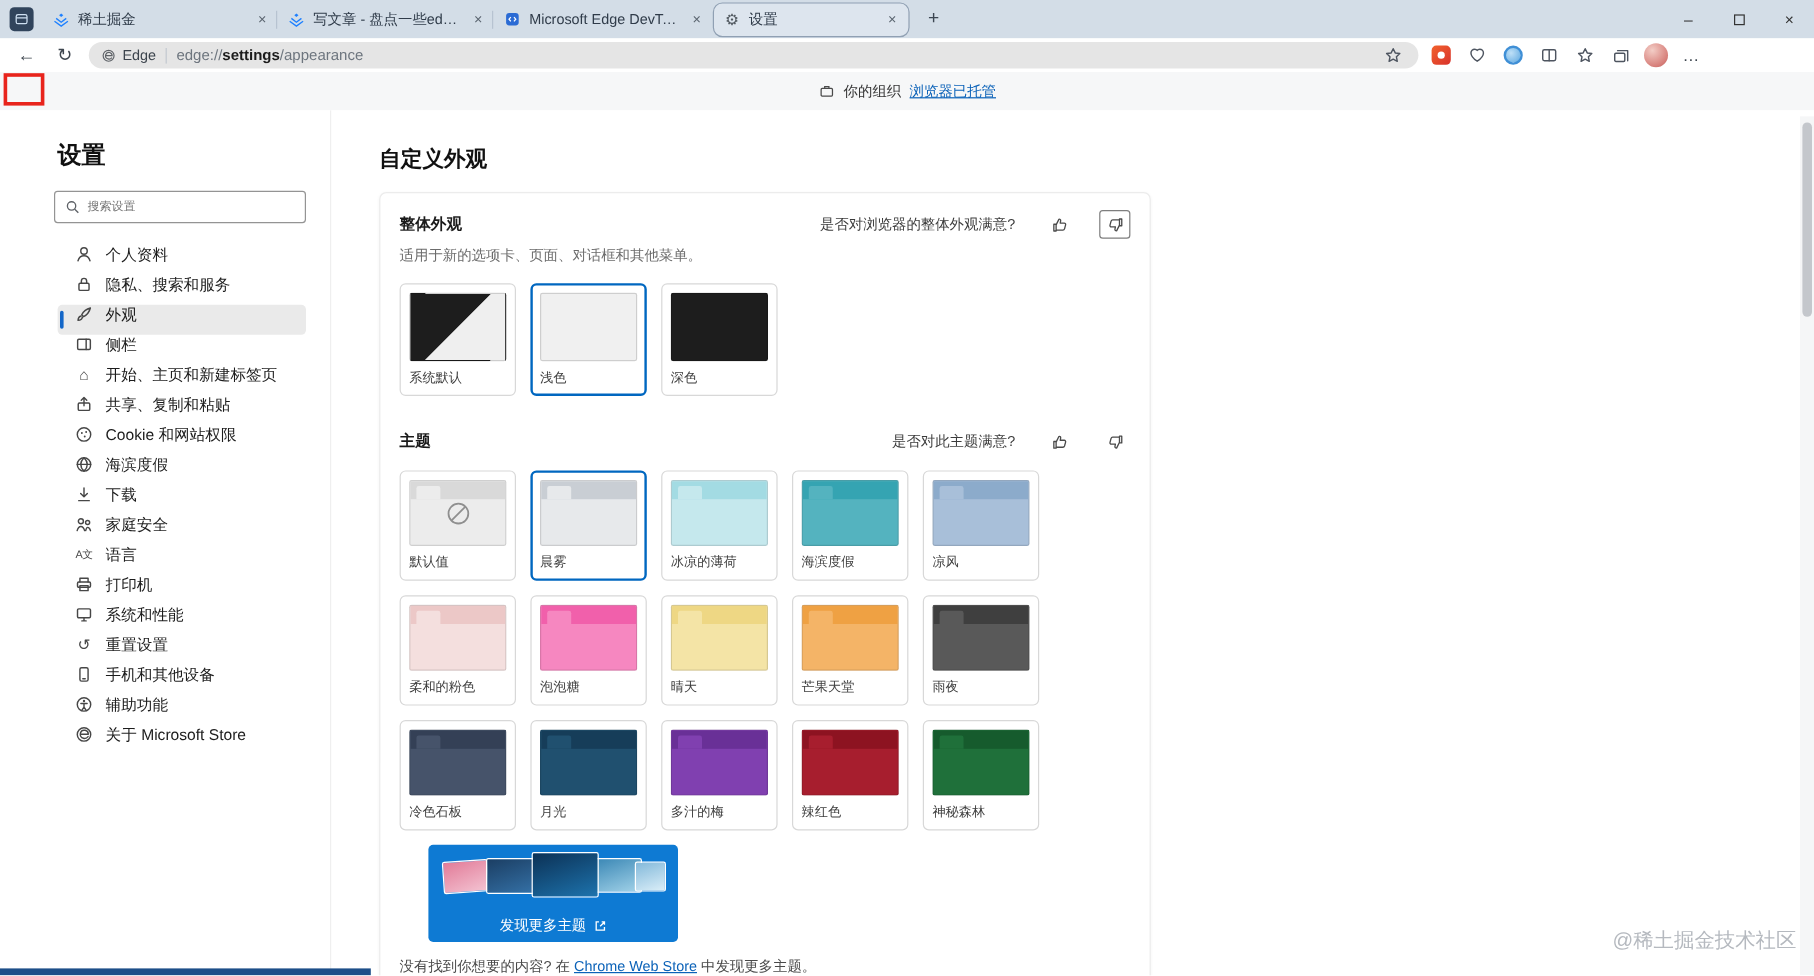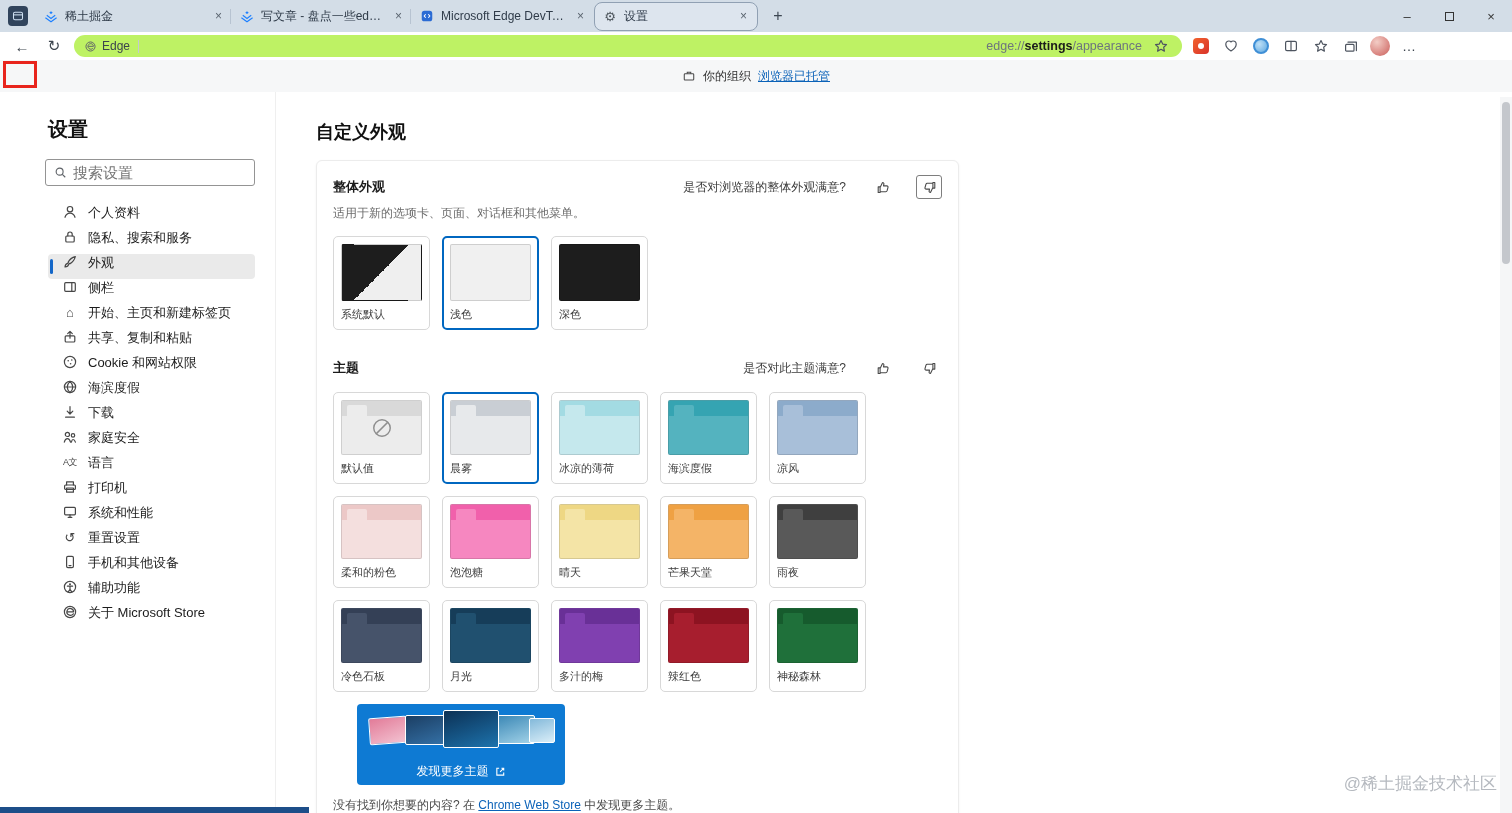--- a/index.html
+++ b/index.html
@@ -22,21 +22,21 @@
   .fav{width:14px;height:14px;flex:none;display:flex;align-items:center;justify-content:center;}
   .fav svg{width:14px;height:14px;}
   .fav-glyph{font-size:13px;color:#50585f;line-height:1;}
   .newtab{width:28px;height:28px;display:flex;align-items:center;justify-content:center;font-size:16px;color:#3c4652;margin-left:6px;border-radius:6px;cursor:pointer;}
   .tb-spacer{flex:1;}
   .wc{width:42px;height:36px;display:flex;align-items:center;justify-content:center;font-size:13px;color:#333;cursor:pointer;}
   .wc .sq{display:inline-block;width:9px;height:9px;border:1px solid #333;}
   
   .toolbar{height:28px;background:#fff;display:flex;align-items:center;padding:0 10px;gap:8px;}
   .nav-btn{border:none;background:transparent;font-size:15px;color:#3e464f;width:24px;height:24px;display:flex;align-items:center;justify-content:center;cursor:pointer;border-radius:4px;}
-  .addr{flex:none;width:1108px;height:22px;background:#bef264;border-radius:12px;display:flex;align-items:center;padding:0 10px;gap:8px;font-size:12px;color:#474f58;text-align:right;}
+  .addr{flex:none;width:1108px;height:22px;background:#e5e5e5;border-radius:12px;display:flex;align-items:center;padding:0 10px;gap:8px;font-size:12px;color:#474f58;}
   .addr svg{flex:none;}
   .addr-badge{display:flex;align-items:center;gap:5px;font-size:12px;color:#3c444d;cursor:pointer;}
   .addr-sep{width:1px;height:13px;background:#c3c9d0;}
   .url{flex:1;overflow:hidden;white-space:nowrap;font-size:12.5px;}
   .u-dim{color:#6d757e;}
   .u-host{color:#1b1b1b;font-weight:700;}
   .tool-ic{width:22px;height:22px;display:flex;align-items:center;justify-content:center;border-radius:4px;cursor:pointer;flex:none;}
   .tool-ic svg{width:16px;height:16px;stroke:#4e5560;fill:none;stroke-width:1.2;stroke-linecap:round;stroke-linejoin:round;}
   .ext-badge{width:16px;height:16px;border-radius:4px;background:linear-gradient(135deg,#f2622d,#d8322b);position:relative;}
   .ext-badge::after{content:"";position:absolute;left:5px;top:5px;width:6px;height:6px;border-radius:50%;background:#fff;}
@@ -46,21 +46,21 @@
   
   .org-banner{height:32px;background:#f6f7f8;display:flex;align-items:center;justify-content:center;gap:7px;font-size:12px;color:#333;}
   .org-banner svg{width:14px;height:14px;stroke:#4a4a4a;fill:none;stroke-width:1.2;}
   .org-banner a{color:#0b62b8;text-decoration:underline;cursor:pointer;}
   
   .bodyrow{display:flex;height:717px;background:#fff;}
   .sidebar{width:276px;flex:none;padding-top:24px;border-right:1px solid #efefef;}
   .sb-title{font-size:20px;font-weight:700;margin:0 0 16px 48px;color:#111;}
   .search{margin:0 0 18px 45px;width:210px;height:27px;border:1px solid #949494;border-radius:3px;background:#fff;display:flex;align-items:center;gap:6px;padding:0 8px;}
   .search svg{width:13px;height:13px;stroke:#5f6368;fill:none;stroke-width:1.3;flex:none;}
-  .search input{border:none;outline:none;background:transparent;font-size:15px;width:100%;color:#ec4899;font-family:inherit;}
+  .search input{border:none;outline:none;background:transparent;font-size:10px;width:100%;color:#ec4899;font-family:inherit;}
   .nav{padding:0 20px 0 48px;}
   .nav-item{height:25px;display:flex;align-items:flex-start;gap:10px;padding:0 10px 0 14px;font-size:13px;color:#1c1c1c;border-radius:4px;position:relative;cursor:pointer;}
   .nav-item.selected{background:#eaeaea;}
   .nav-item.selected::before{content:"";position:absolute;left:2px;top:5px;bottom:5px;width:3px;border-radius:2px;background:#1467c8;}
   .nicon{width:16px;height:16px;flex:none;display:flex;align-items:center;justify-content:center;}
   .nicon svg{width:16px;height:16px;stroke:#474747;fill:none;stroke-width:1.2;stroke-linecap:round;stroke-linejoin:round;}
   .nicon svg .dot{fill:#474747;stroke:none;}
   .gtxt{font-size:13px;color:#474747;line-height:1;}
   .gtxt.small{font-size:9px;letter-spacing:-0.5px;}
   .nlabel{white-space:nowrap;overflow:hidden;text-overflow:ellipsis;}

